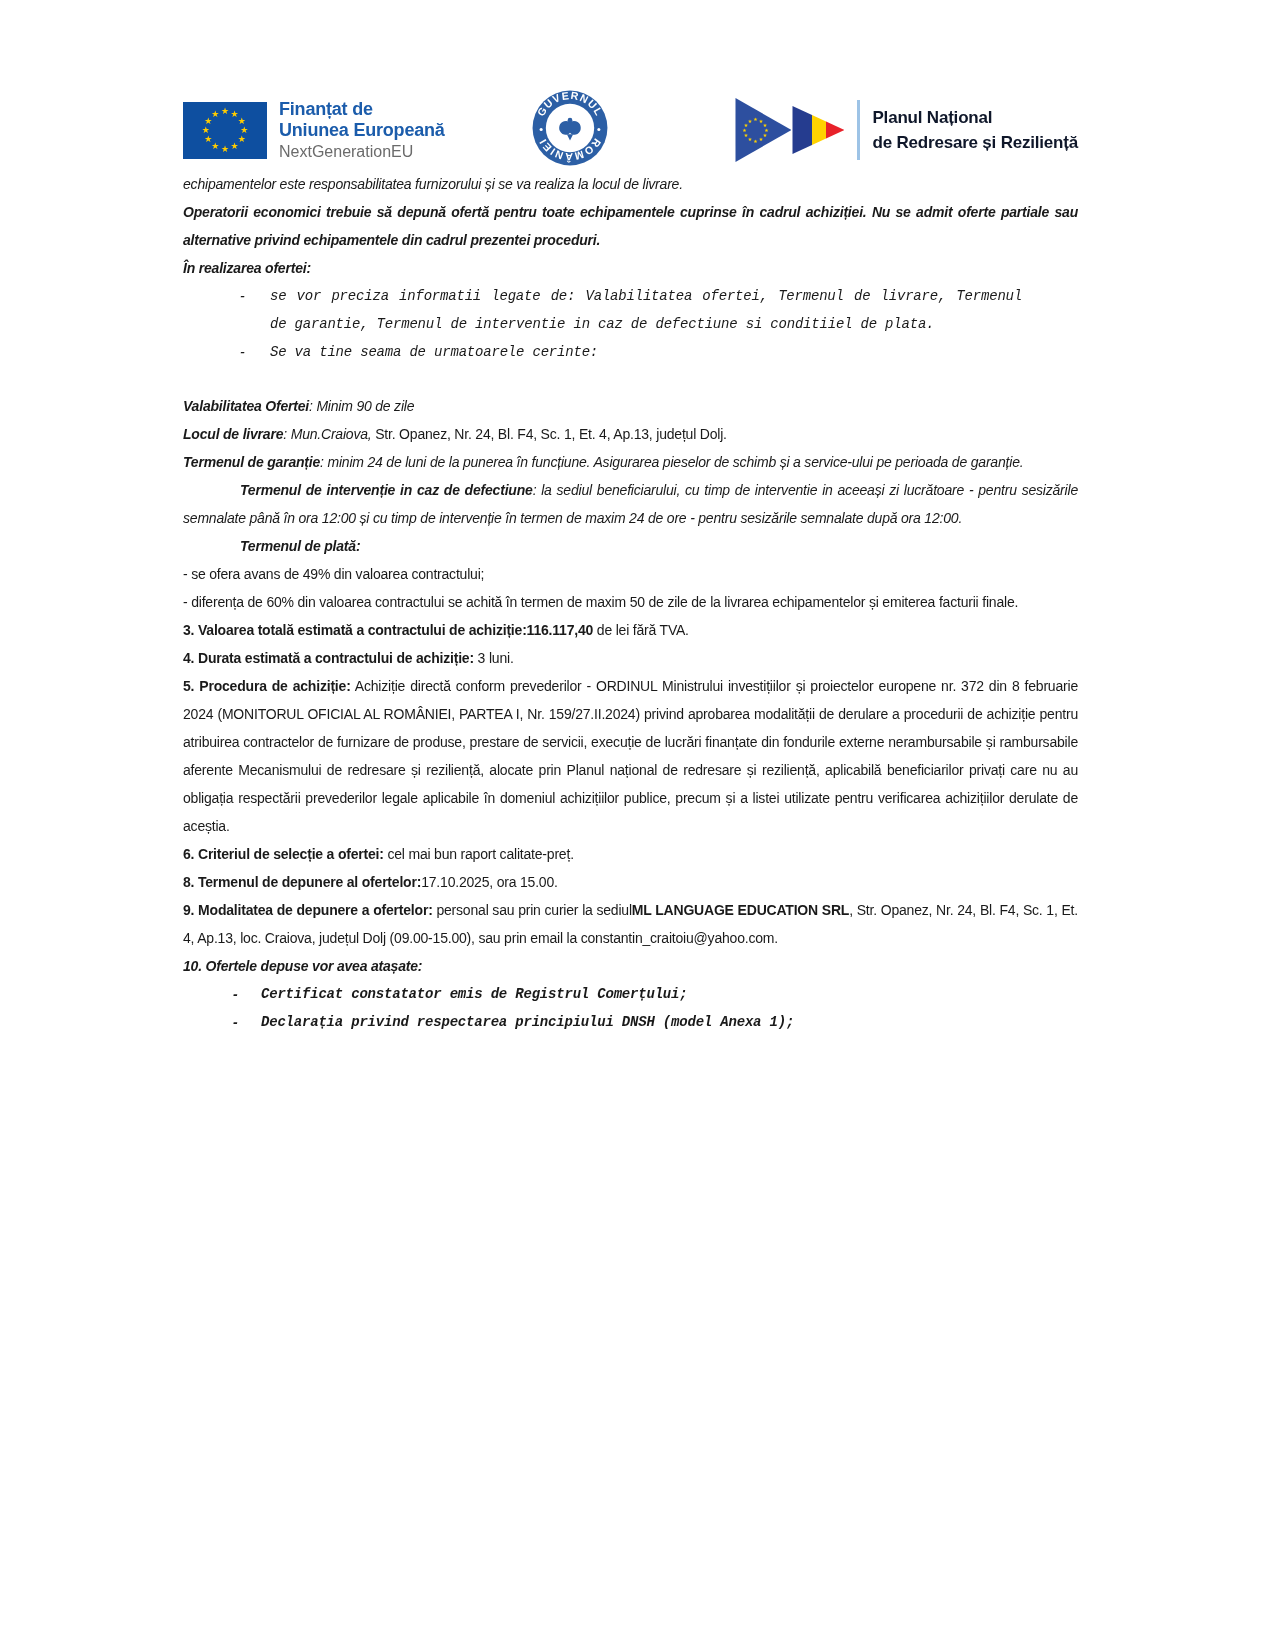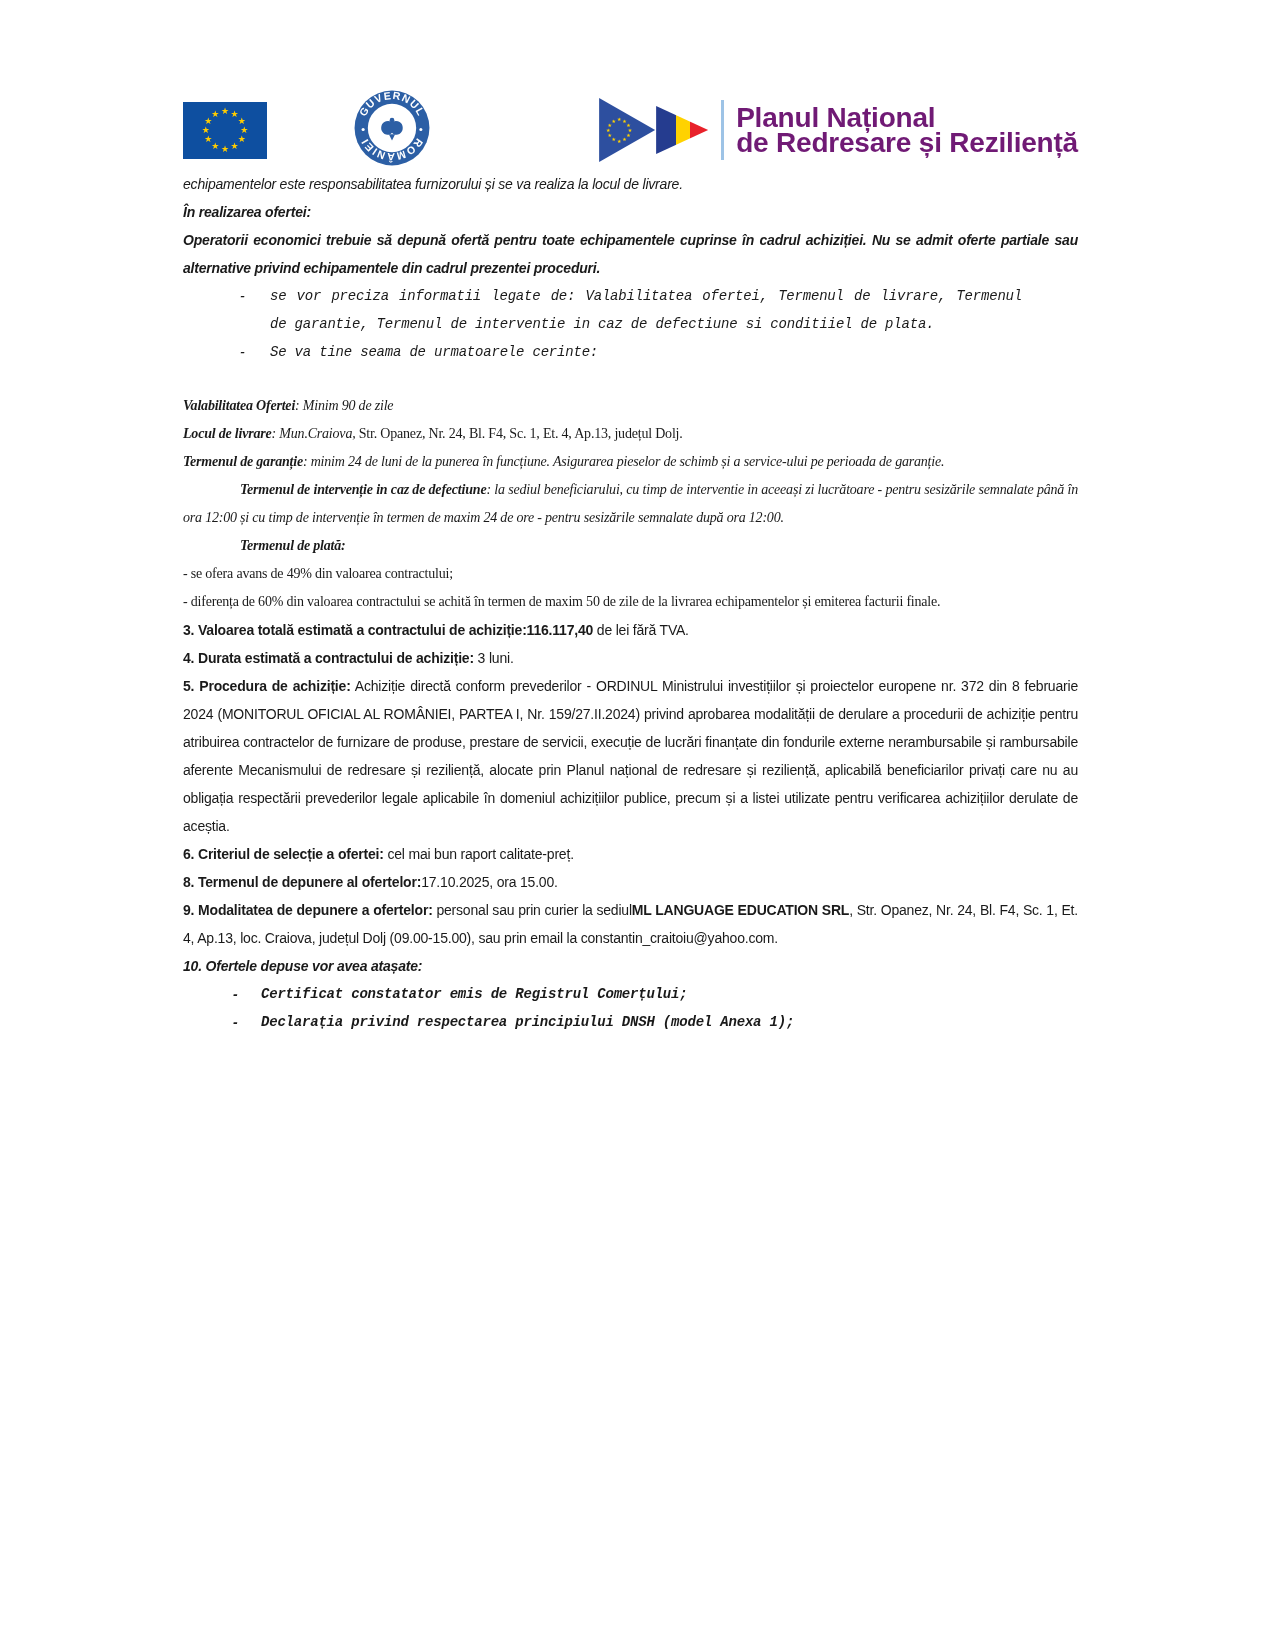--- a/index.html
+++ b/index.html
@@ -26,33 +26,33 @@
   .pnrr{margin-left:auto;display:flex;align-items:center;}
   .pnrr-tris{position:relative;width:112px;height:66px;flex:none;}
   .tri1{position:absolute;left:0;top:1px;width:56px;height:64px;background:#2d4f9f;
         clip-path:polygon(0 0,100% 50%,0 100%);}
   .tri1-stars{position:absolute;left:7px;top:20px;width:26px;height:26px;}
   .tri1-stars .star{color:#ffd200;font-size:5px;}
   .tri2{position:absolute;left:57px;top:9px;width:52px;height:48px;
         background:linear-gradient(90deg,#253c8f 0 38%,#ffd200 38% 66%,#e8212a 66% 100%);
         clip-path:polygon(0 0,100% 50%,0 100%);}
   .pnrr-divider{width:3px;height:60px;background:#9dc3e6;margin:0 12px 0 10px;flex:none;}
-  .pnrr-text{color:#701a75;font-weight:bold;font-size:28px;line-height:25px;letter-spacing:-0.2px;white-space:nowrap;}
+  .pnrr-text{color:#0f172a;font-weight:bold;font-size:17px;line-height:25px;letter-spacing:-0.2px;white-space:nowrap;}
   
   .content{font-size:14px;line-height:28px;letter-spacing:-0.2px;}
   .content p{margin:0;text-align:justify;}
   .it{font-style:italic;}
   .bit{font-style:italic;font-weight:bold;}
   .b{font-weight:bold;}
   .ind{margin-left:57px;}
   .indr{margin-right:56px;}
   .first-ind{text-indent:57px;}
   .mb6{margin-bottom:6px;} .mb14{margin-bottom:14px;} .mb15{margin-bottom:15px;}
   .mb26{margin-bottom:26px;} .mb35{margin-bottom:35px;} .mb44{margin-bottom:44px;}
-  .mt10{margin-top:20px;font-family:Liberation Serif, serif;} .mt14{margin-top:14px;} .mb2{margin-bottom:2px;}
+  .mt10{margin-top:20px;} .mt14{margin-top:14px;} .mb2{margin-bottom:2px;}
   .bullet{display:flex;}
   .bullet .bmark{flex:none;width:30px;}
   .bullet p{flex:1;font-family:Liberation Mono, monospace;}
   .attach{margin-left:50px;}
   .attach .bmark{width:28px;}
 </style>
 </head>
 <body>
 
 <div class="page">
@@ -67,20 +67,25 @@
           <span class="star" style="left: 73%; top: 50%;">★</span>
           <span class="star" style="left: 69.9186%; top: 66.5%;">★</span>
           <span class="star" style="left: 61.5%; top: 78.5788%;">★</span>
           <span class="star" style="left: 50%; top: 83%;">★</span>
           <span class="star" style="left: 38.5%; top: 78.5788%;">★</span>
           <span class="star" style="left: 30.0814%; top: 66.5%;">★</span>
           <span class="star" style="left: 27%; top: 50%;">★</span>
           <span class="star" style="left: 30.0814%; top: 33.5%;">★</span>
           <span class="star" style="left: 38.5%; top: 21.4212%;">★</span>
         </div>
+      <div class="eu-text">
+        <div class="eu-t1">Finanțat de</div>
+        <div class="eu-t1">Uniunea Europeană</div>
+        <div class="eu-t3">NextGenerationEU</div>
+      </div>
     </div>
 
     <div class="seal">
       <svg width="78" height="78" viewBox="0 0 100 100" xmlns="http://www.w3.org/2000/svg">
         <circle cx="50" cy="50" r="48" fill="#2c5fa5"></circle>
         <circle cx="50" cy="50" r="31" fill="#ffffff"></circle>
         <path id="arcTop" d="M 13,50 A 37,37 0 0 1 87,50" fill="none"></path>
         <path id="arcBot" d="M 84,58 A 36,36 0 0 1 16,58" fill="none"></path>
         <text font-size="13.5" font-weight="bold" fill="#ffffff" letter-spacing="1.5" font-family="Liberation Sans, sans-serif">
           <textPath href="#arcTop" startOffset="50%" text-anchor="middle">GUVERNUL</textPath>
@@ -122,23 +127,23 @@
         <div>Planul Național</div>
         <div>de Redresare și Reziliență</div>
       </div>
     </div>
   </header>
 
   <main class="content">
 
     <p class="it ind indr mb6">echipamentelor este responsabilitatea furnizorului și se va realiza la locul de livrare.</p>
 
+    <p class="bit ind indr mb35">Operatorii economici trebuie să depună ofertă pentru toate echipamentele cuprinse în cadrul achiziției. Nu se admit oferte partiale sau alternative privind echipamentele din cadrul prezentei proceduri.</p>
+
     <p class="bit ind mb2">În realizarea ofertei:</p>
-
-    <p class="bit ind indr mb35">Operatorii economici trebuie să depună ofertă pentru toate echipamentele cuprinse în cadrul achiziției. Nu se admit oferte partiale sau alternative privind echipamentele din cadrul prezentei proceduri.</p>
 
     <div class="bullet it ind indr">
       <span class="bmark">-</span>
       <p>se vor preciza informatii legate de: Valabilitatea ofertei, Termenul de livrare, Termenul de garantie, Termenul de interventie in caz de defectiune si conditiiel de plata.</p>
     </div>
     <div class="bullet it ind indr mb26">
       <span class="bmark">-</span>
       <p>Se va tine seama de urmatoarele cerinte:</p>
     </div>
 

